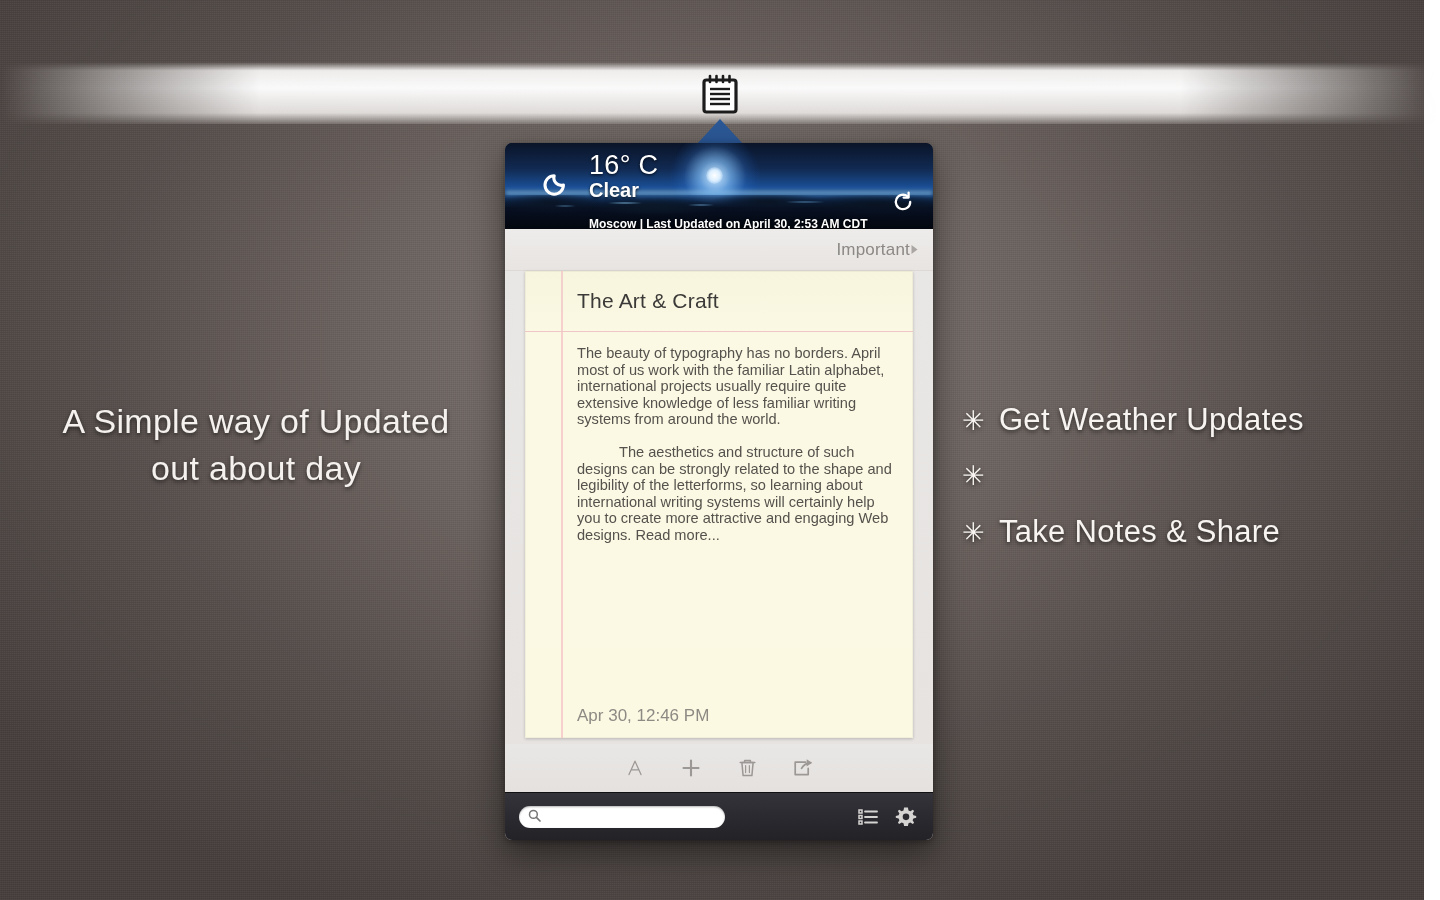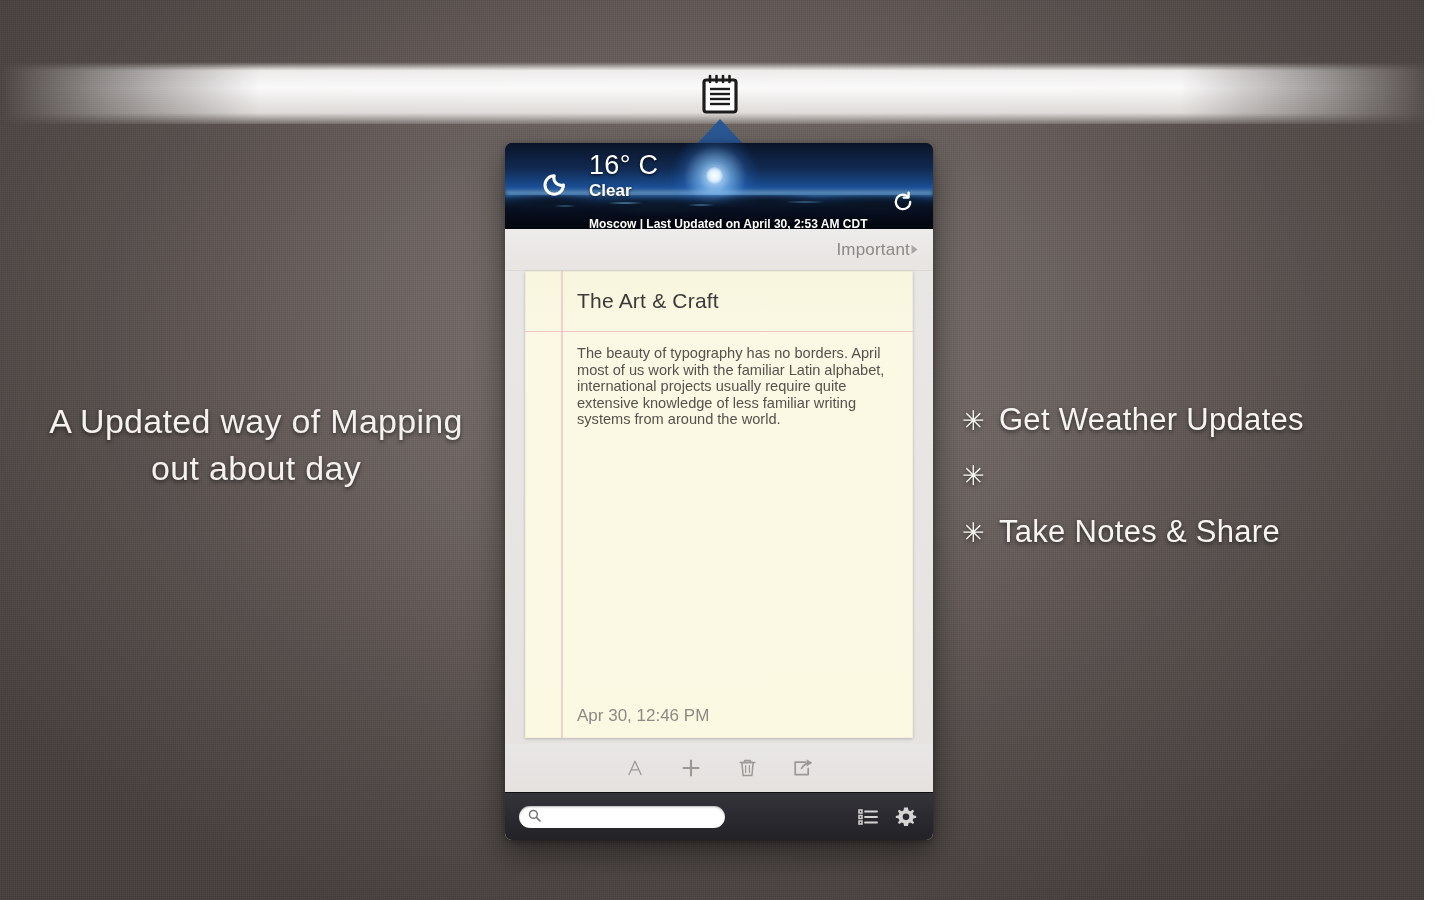--- a/index.html
+++ b/index.html
@@ -126,21 +126,21 @@
     position:absolute; left:84px; top:6px;
     z-index:3;
     color:#fff;
     text-shadow:0 1px 3px rgba(0,0,0,.8);
   }
   #weather-temp {
     font-size:27px; font-weight:400; line-height:33px;
     letter-spacing:.3px;
   }
   #weather-cond {
-    font-size:17px; font-weight:bold; line-height:19px;
+    font-size:20px; font-weight:bold; line-height:19px;
     margin-top:-1px;
   }
   #weather-meta {
     font-size:12px; font-weight:bold; line-height:16px;
     margin-top:16px;
     white-space:nowrap;
   }
   #weather-refresh {
     position:absolute; right:18px; top:47px;
     width:24px; height:24px;
@@ -354,20 +354,21 @@
 
     <div id="note-area">
       <div id="note-paper">
         <div class="paper-margin-line"></div>
         <div class="paper-title-rule"></div>
 
         <div id="note-title">The Art &amp; Craft</div>
 
         <div id="note-body">
           <p>The beauty of typography has no borders. April most of us work with the familiar Latin alphabet, international projects usually require quite extensive knowledge of less familiar writing systems from around the world.</p>
+          <p>The aesthetics and structure of such designs can be strongly related to the shape and legibility of the letterforms, so learning about international writing systems will certainly help you to create more attractive and engaging Web designs. Read more...</p>
         </div>
 
         <div id="note-timestamp">Apr 30, 12:46 PM</div>
       </div>
     </div>
 
     <div id="note-toolbar">
       <div class="toolbar-btn">
         <svg width="20" height="20" viewBox="0 0 20 20" aria-hidden="true">
           <path d="M10 3.2 L16 16.6 M10 3.2 L4 16.6 M6.4 11.8 L13.6 11.8" fill="none" stroke="#9b9896" stroke-width="1.25" stroke-linecap="round"></path>
@@ -424,21 +425,21 @@
         <svg width="22" height="22" viewBox="0 0 22 22" aria-hidden="true">
           <path d="M11 1.6 L12.9 1.6 L13.5 4.4 L15.4 5.2 L17.8 3.7 L19.1 5 L17.6 7.4 L18.4 9.3 L21.2 9.9 L21.2 11.8 L18.4 12.4 L17.6 14.3 L19.1 16.7 L17.8 18 L15.4 16.5 L13.5 17.3 L12.9 20.1 L11 20.1 L9.1 20.1 L8.5 17.3 L6.6 16.5 L4.2 18 L2.9 16.7 L4.4 14.3 L3.6 12.4 L0.8 11.8 L0.8 9.9 L3.6 9.3 L4.4 7.4 L2.9 5 L4.2 3.7 L6.6 5.2 L8.5 4.4 L9.1 1.6 Z" fill="#d6d4d2"></path>
           <circle cx="11" cy="10.85" r="3.3" fill="#2b2a30"></circle>
         </svg>
       </div>
     </div>
 
   </div>
 
   <div id="tagline-left">
-    <div>A Updated way of Mapping</div>
+    <div>A Simple way of Updated</div>
     <div>out about day</div>
   </div>
 
   <div id="feature-list">
     <div class="feature-item">
       <span class="feature-star">✳</span>
       <span>Get Weather Updates</span>
     </div>
     <div class="feature-item">
       <span class="feature-star">✳</span>

